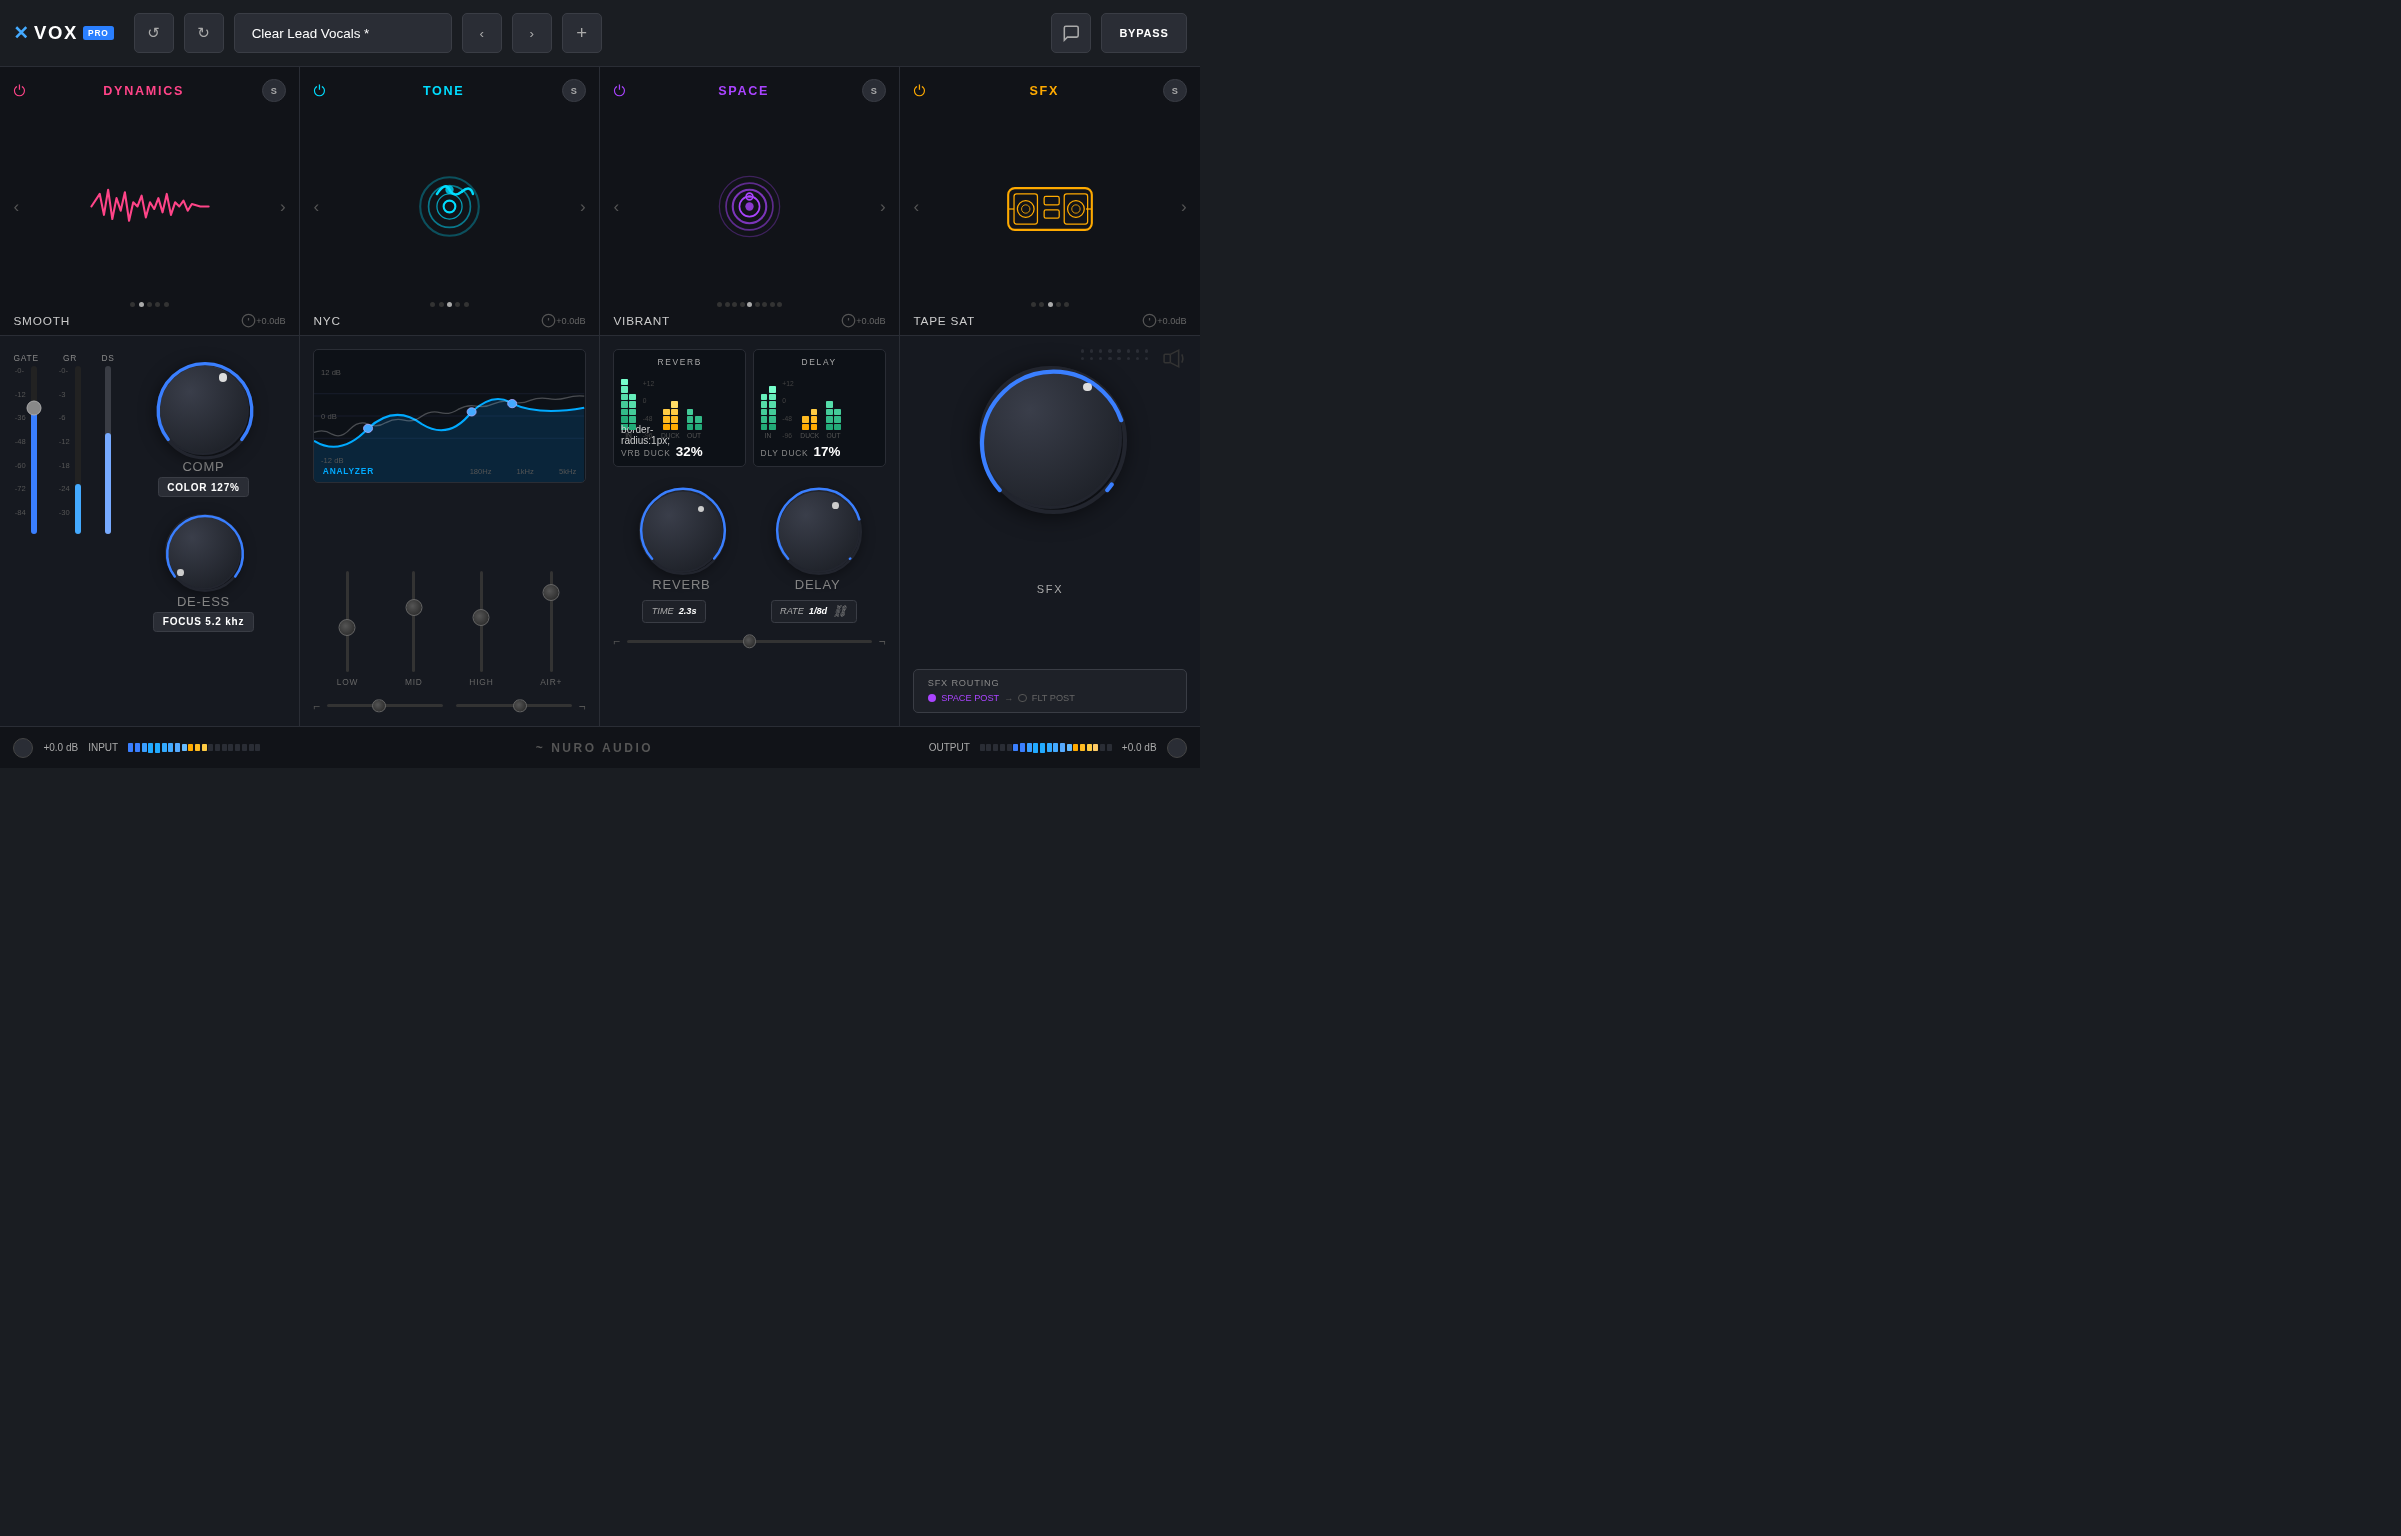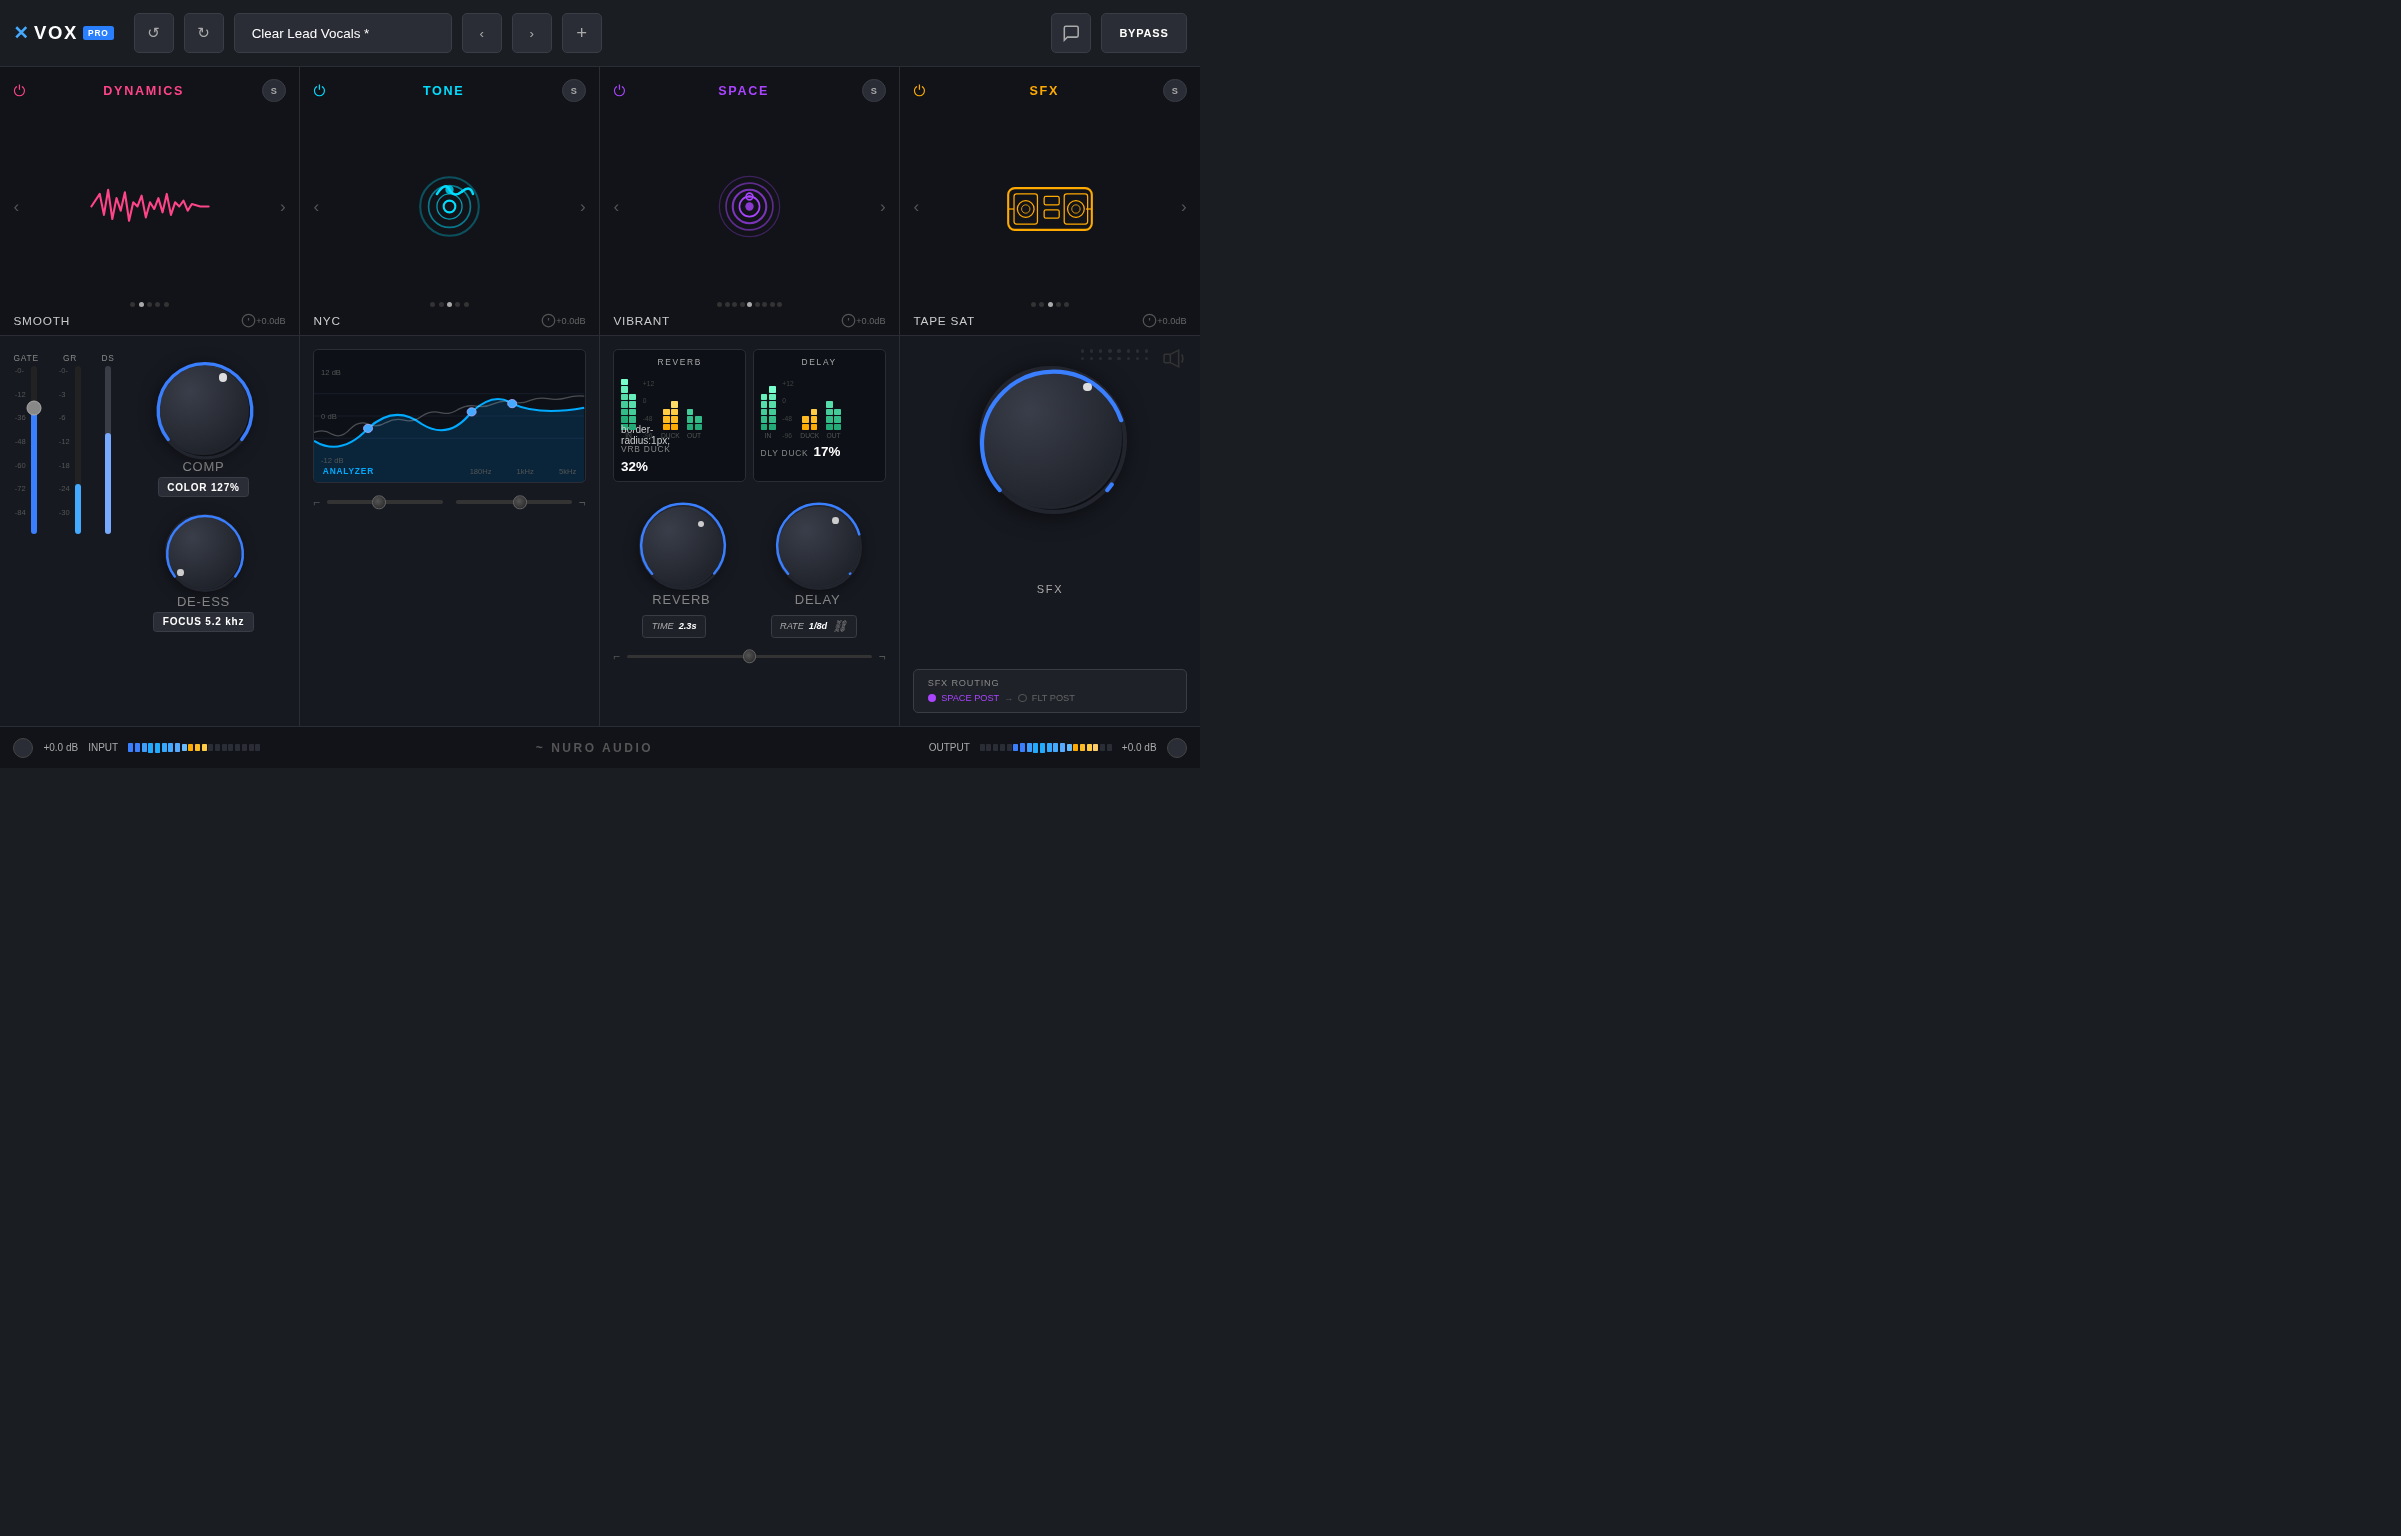--- a/index.html
+++ b/index.html
@@ -974,20 +974,50 @@
           <span>-12 dB</span>
         </div>
         <span class="eq-label">ANALYZER</span>
         <div class="eq-freq-labels">
           <span>180Hz</span>
           <span>1kHz</span>
           <span>5kHz</span>
         </div>
       </div>
 
+      <div class="faders-row">
+
+        <div class="fader-col">
+          <div class="fader-track-v">
+            <div class="fader-thumb-v" style="bottom:35%;"></div>
+          </div>
+          <span class="fader-name">LOW</span>
+        </div>
+
+        <div class="fader-col">
+          <div class="fader-track-v">
+            <div class="fader-thumb-v" style="bottom:55%;"></div>
+          </div>
+          <span class="fader-name">MID</span>
+        </div>
+
+        <div class="fader-col">
+          <div class="fader-track-v">
+            <div class="fader-thumb-v" style="bottom:45%;"></div>
+          </div>
+          <span class="fader-name">HIGH</span>
+        </div>
+
+        <div class="fader-col">
+          <div class="fader-track-v">
+            <div class="fader-thumb-v" style="bottom:70%;"></div>
+          </div>
+          <span class="fader-name">AIR+</span>
+        </div>
+      </div>
 
       <div class="pan-row">
         <span class="pan-icon">⌐</span>
         <div style="flex:1; position:relative; height:3.4px; background:#333; border-radius:1.7px;">
           <div class="pan-thumb" style="left:calc(45% - 6.7px);"></div>
         </div>
         <div style="flex:1; position:relative; height:3.4px; background:#333; border-radius:1.7px; margin-left:6.7px;">
           <div class="pan-thumb" style="left:calc(55% - 6.7px);"></div>
         </div>
         <span class="pan-icon">¬</span>
@@ -1058,21 +1088,21 @@
                   <div style="width:6.7px;height:6.7px;background:#4c9;border-radius:0.8px;"></div>
                 </div>
                 <div style="width:6.7px;display:flex;flex-direction:column-reverse;gap:0.8px;">
                   <div style="width:6.7px;height:6.7px;background:#2a7;border-radius:0.8px;"></div>
                   <div style="width:6.7px;height:6.7px;background:#3b8;border-radius:0.8px;"></div>
                 </div>
               </div>
               <span style="font-size:6.7px;color:#555;">OUT</span>
             </div>
           </div>
-          <div style="display:flex; align-items:baseline; gap:5px; margin-top:5px;flex-direction:column;">
+          <div style="display:flex; align-items:baseline; gap:5px; margin-top:5px;">
             <span style="font-size:8.4px;color:#888;letter-spacing:0.8px;">VRB DUCK</span>
             <span style="font-size:13.4px;color:#fff;font-weight:bold;">32%</span>
           </div>
         </div>
 
         <div style="background:#0d1117; border:0.8px solid #2a2d35; border-radius:5px; padding:6.7px; flex:1;">
           <div style="font-size:8.4px; color:#aaa; letter-spacing:1.7px; margin-bottom:5px; text-align:center;">DELAY</div>
           <div style="display:flex; gap:6.7px; align-items:flex-end; height:67px;">
 
             <div style="display:flex;flex-direction:column;gap:1.7px;align-items:center;">

